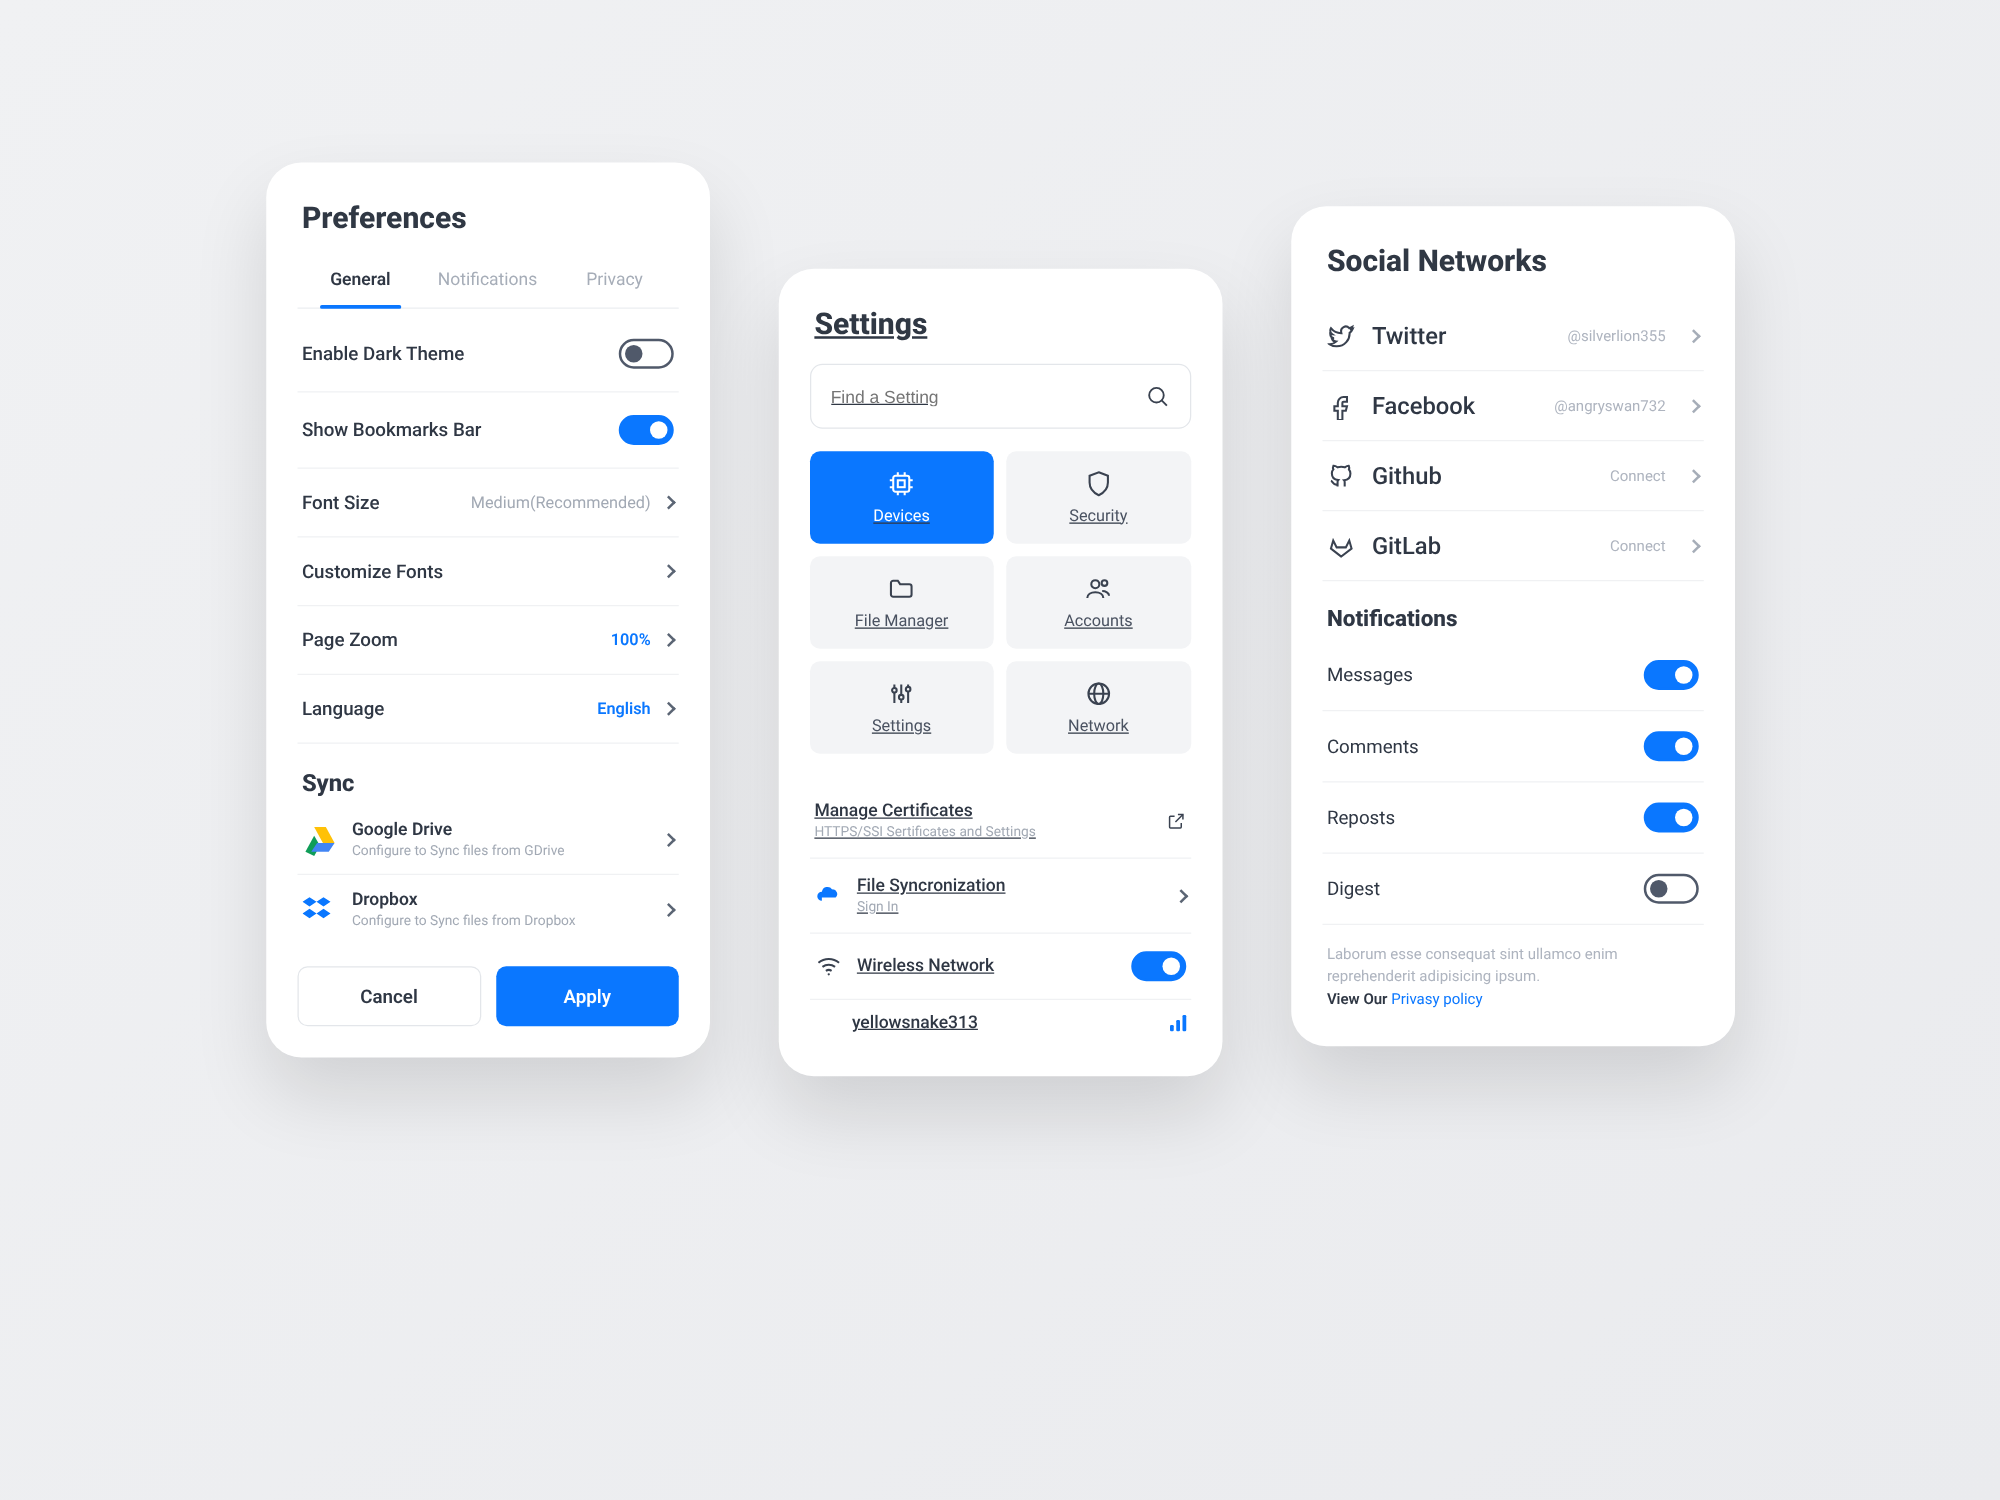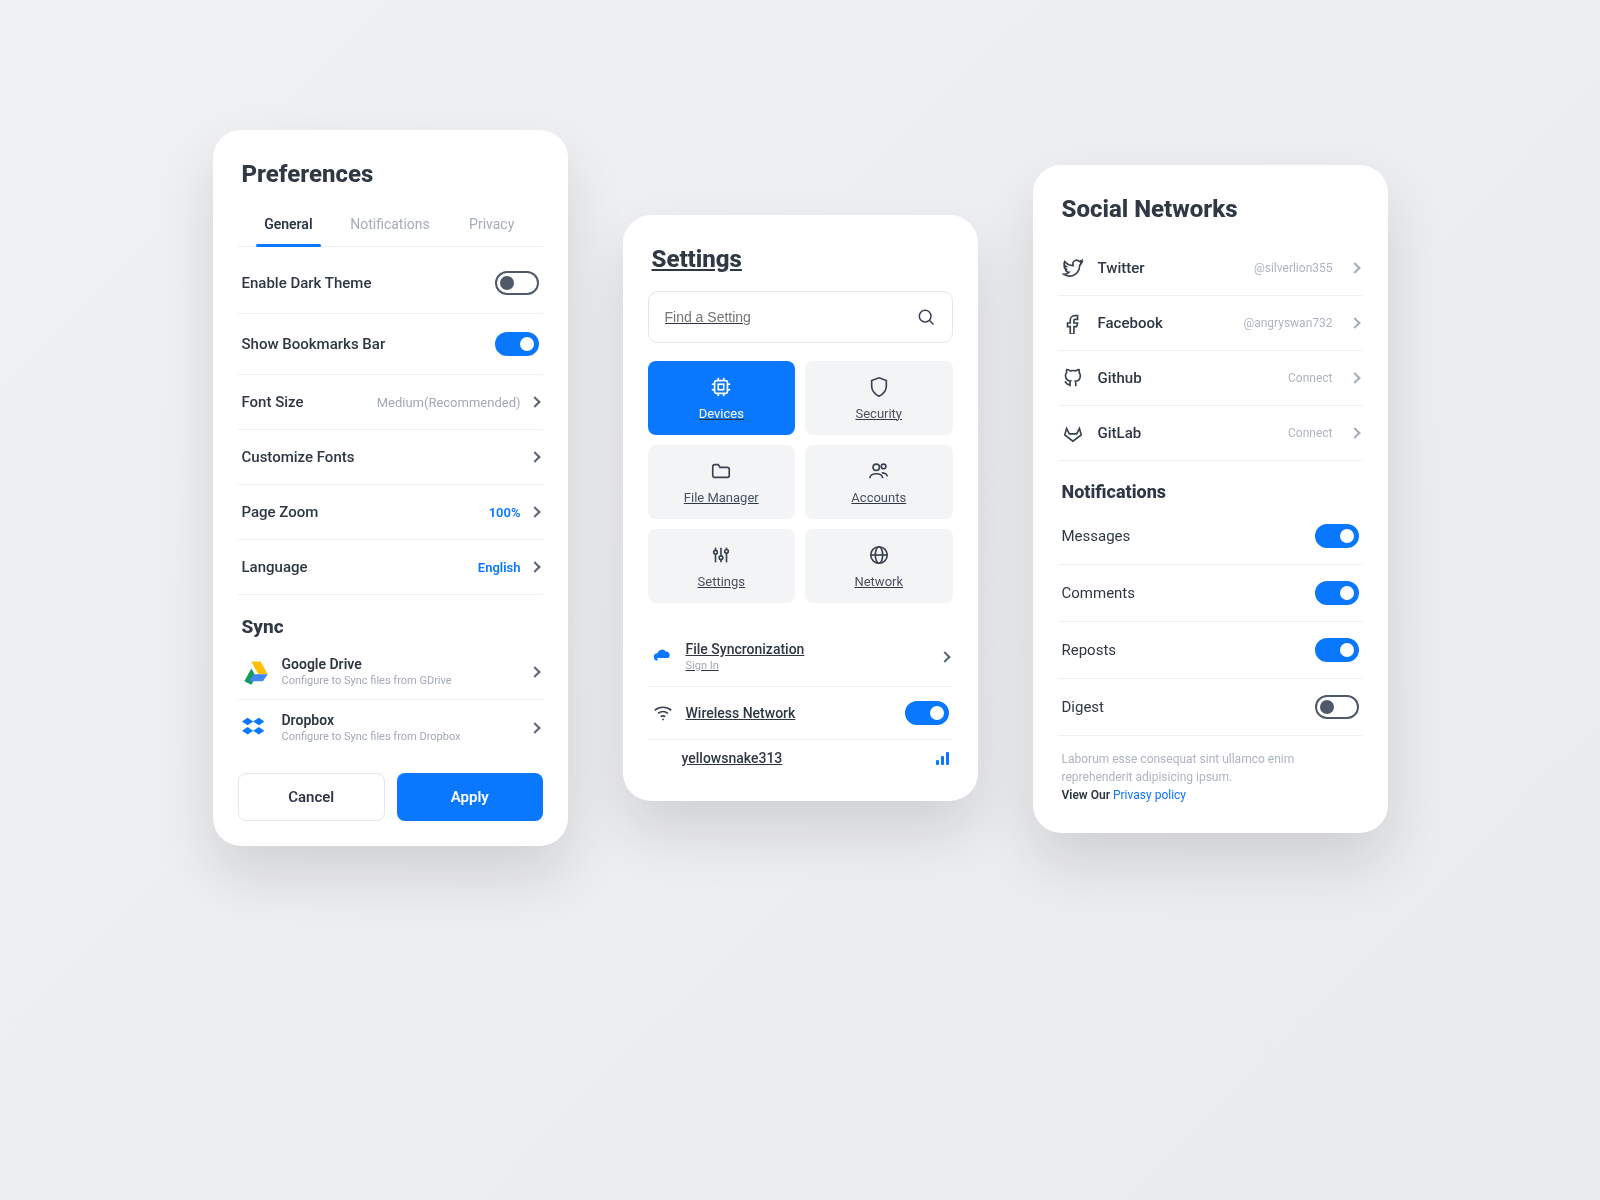--- a/index.html
+++ b/index.html
@@ -209,21 +209,21 @@
   .b1{height:5px}.b2{height:9px}.b3{height:13px}
 
   
   .soc-row {
     display:flex; align-items:center; gap:14px;
     padding: 16px 4px;
     border-bottom:1px solid #f0f1f3;
   }
   .soc-row:last-of-type { border-bottom:none; }
   .soc-icon { width:22px; display:flex; justify-content:center; }
-  .soc-name { flex:1; font-size:15px; font-weight:500; color:#2f3744; }
+  .soc-name { flex:1; font-size:19px; font-weight:500; color:#2f3744; }
   .soc-val  { font-size:12px; color:#aeb4bf; }
 
   .notif-row {
     display:flex; align-items:center; justify-content:space-between;
     padding: 16px 4px;
     border-bottom:1px solid #f0f1f3;
     font-size:15px;
   }
   .notif-row:last-of-type{border-bottom:none;}
 
@@ -386,20 +386,31 @@
     <div class="tile">
       <svg viewBox="0 0 24 24">
           <circle cx="12" cy="12" r="9"></circle>
           <ellipse cx="12" cy="12" rx="4" ry="9"></ellipse>
           <line x1="3" y1="12" x2="21" y2="12"></line>
         </svg>
       <span>Network</span>
     </div>
   </div>
 
+  <div class="sub-row" style="padding-left:4px;">
+    <div class="sub-txt">
+      <div class="sub-title">Manage Certificates</div>
+      <div class="sub-sub">HTTPS/SSI Sertificates and Settings</div>
+    </div>
+    <svg viewBox="0 0 24 24" width="16" height="16">
+        <path d="M14 4h6v6"></path>
+        <path d="M20 4l-9 9"></path>
+        <path d="M18 14v5a1 1 0 01-1 1H5a1 1 0 01-1-1V7a1 1 0 011-1h5"></path>
+      </svg>
+  </div>
 
   <div class="sub-row">
     <div class="sub-icon">
       <svg viewBox="0 0 24 24">
           <path d="M6 16a4 4 0 010-8 5 5 0 019-2 4 4 0 013 7H6z" fill="#0a77ff" stroke="none"></path>
         </svg>
     </div>
     <div class="sub-txt">
       <div class="sub-title">File Syncronization</div>
       <div class="sub-sub">Sign In</div>

